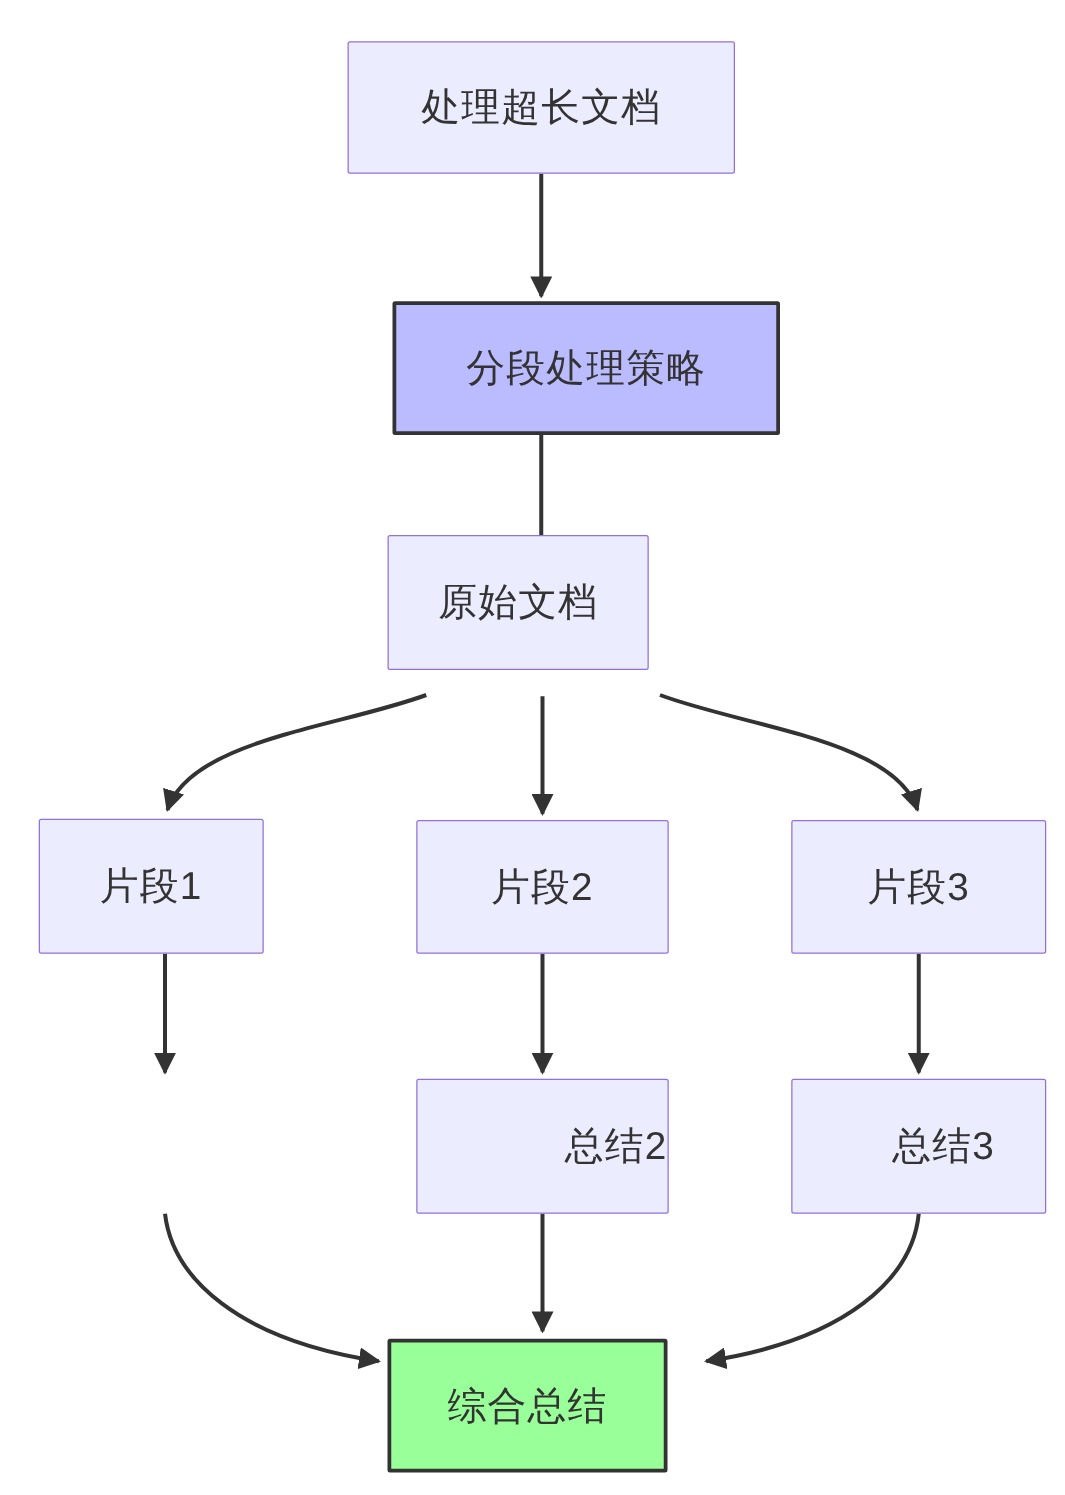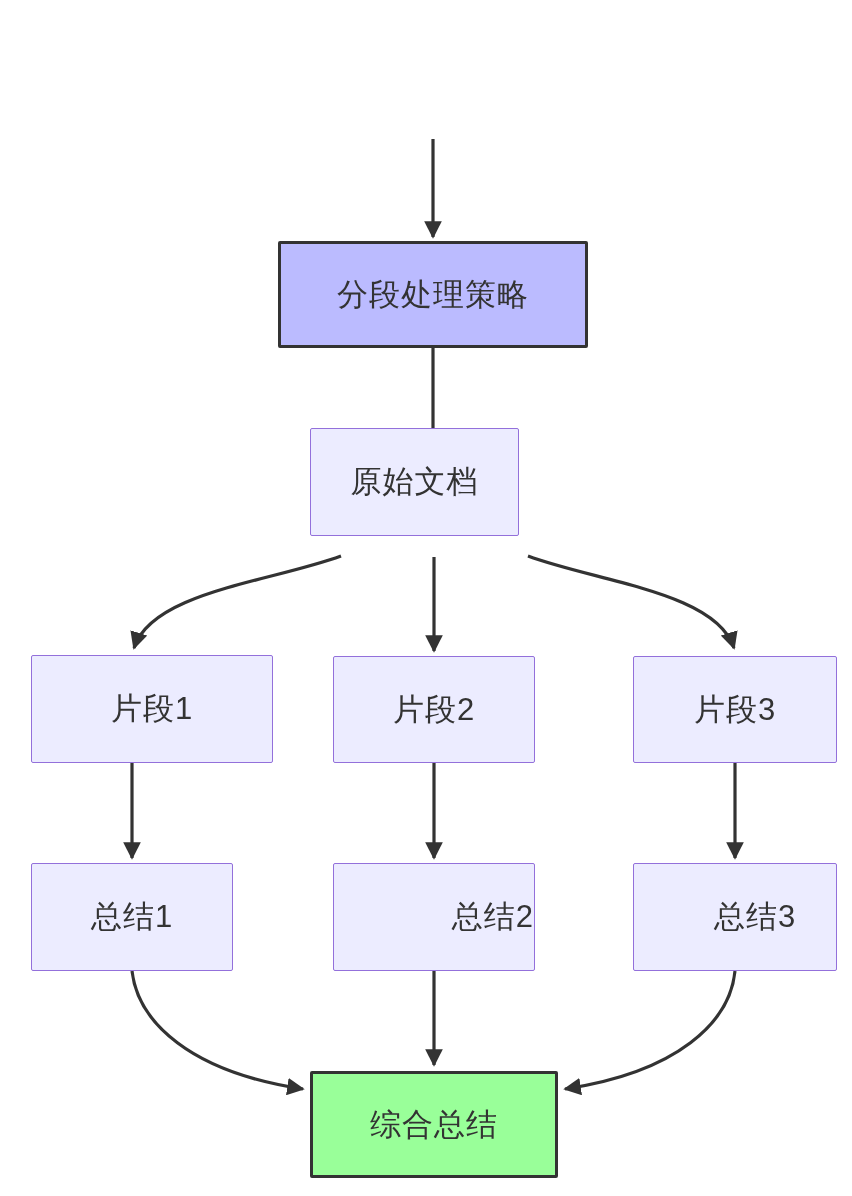--- a/index.html
+++ b/index.html
@@ -33,36 +33,37 @@
     border-radius: 2px;
     color: #333333;
     font-size: 31px;
     letter-spacing: 1px;
     text-align: center;
     white-space: nowrap;
   }
   .node.hl-purple {
     background: #BBBBFF;
     border: 3.5px solid #333333;
+    margin-left: 36px;
   }
   .node.hl-green {
     background: #99FF99;
     border: 3.5px solid #333333;
   }
   
   #node-a  { left: 278px; top: 33px;   width: 310px; height: 106px; }
   #node-b  { left: 278px; top: 241px;  width: 310px; height: 107px; }
   #node-c  { left: 310px; top: 428px;  width: 209px; height: 108px; align-items: center; }
-  #node-d1 { left: 31px;  top: 655px;  width: 242px; height: 108px; }
+  #node-d1 { left: 31px;  top: 655px;  width: 180px; height: 108px; }
   #node-d2 { left: 333px; top: 656px;  width: 202px; height: 107px; align-items: center; }
   #node-d3 { left: 633px; top: 656px;  width: 204px; height: 107px; }
   #node-e1 { left: 31px;  top: 863px;  width: 202px; height: 108px; }
   #node-e2 { left: 333px; top: 863px;  width: 202px; height: 108px; justify-content: flex-end; }
   #node-e3 { left: 633px; top: 863px;  width: 204px; height: 108px; padding-left: 40px; }
-  #node-f  { left: 310px; top: 1071px; width: 248px; height: 107px; font-family: Liberation Serif, serif; }
+  #node-f  { left: 310px; top: 1071px; width: 224px; height: 107px; font-family: Liberation Serif, serif; }
 </style>
 </head>
 <body>
 
 <div id="canvas">
 
   <svg id="edges" viewBox="0 0 852 1196" xmlns="http://www.w3.org/2000/svg">
     <defs>
       <marker id="arrow" viewBox="0 0 10 10" refX="9" refY="5" markerWidth="5.5" markerHeight="5.5" orient="auto-start-reverse">
         <path d="M0,0 L10,5 L0,10 z" fill="#333333"></path>
@@ -76,20 +77,23 @@
       <path d="M528,556 C598,582 716,592 734,648" marker-end="url(#arrow)"></path>
       <path d="M132,763 V858" marker-end="url(#arrow)"></path>
       <path d="M434,763 V858" marker-end="url(#arrow)"></path>
       <path d="M735,763 V858" marker-end="url(#arrow)"></path>
       <path d="M132,971 C138,1022 190,1072 303,1089" marker-end="url(#arrow)"></path>
       <path d="M434,971 V1065" marker-end="url(#arrow)"></path>
       <path d="M735,971 C730,1022 678,1072 565,1089" marker-end="url(#arrow)"></path>
     </g>
   </svg>
 
+  <div id="node-a" class="node">
+    <span>处理超长文档</span>
+  </div>
 
   <div id="node-b" class="node hl-purple">
     <span>分段处理策略</span>
   </div>
 
   <div id="node-c" class="node">
     <span>原始文档</span>
   </div>
 
   <div id="node-d1" class="node">
@@ -97,23 +101,20 @@
   </div>
 
   <div id="node-d2" class="node">
     <span>片段2</span>
   </div>
 
   <div id="node-d3" class="node">
     <span>片段3</span>
   </div>
 
-  <div id="node-e1" class="node">
-    <span>总结1</span>
-  </div>
 
   <div id="node-e2" class="node">
     <span>总结2</span>
   </div>
 
   <div id="node-e3" class="node">
     <span>总结3</span>
   </div>
 
   <div id="node-f" class="node hl-green">

